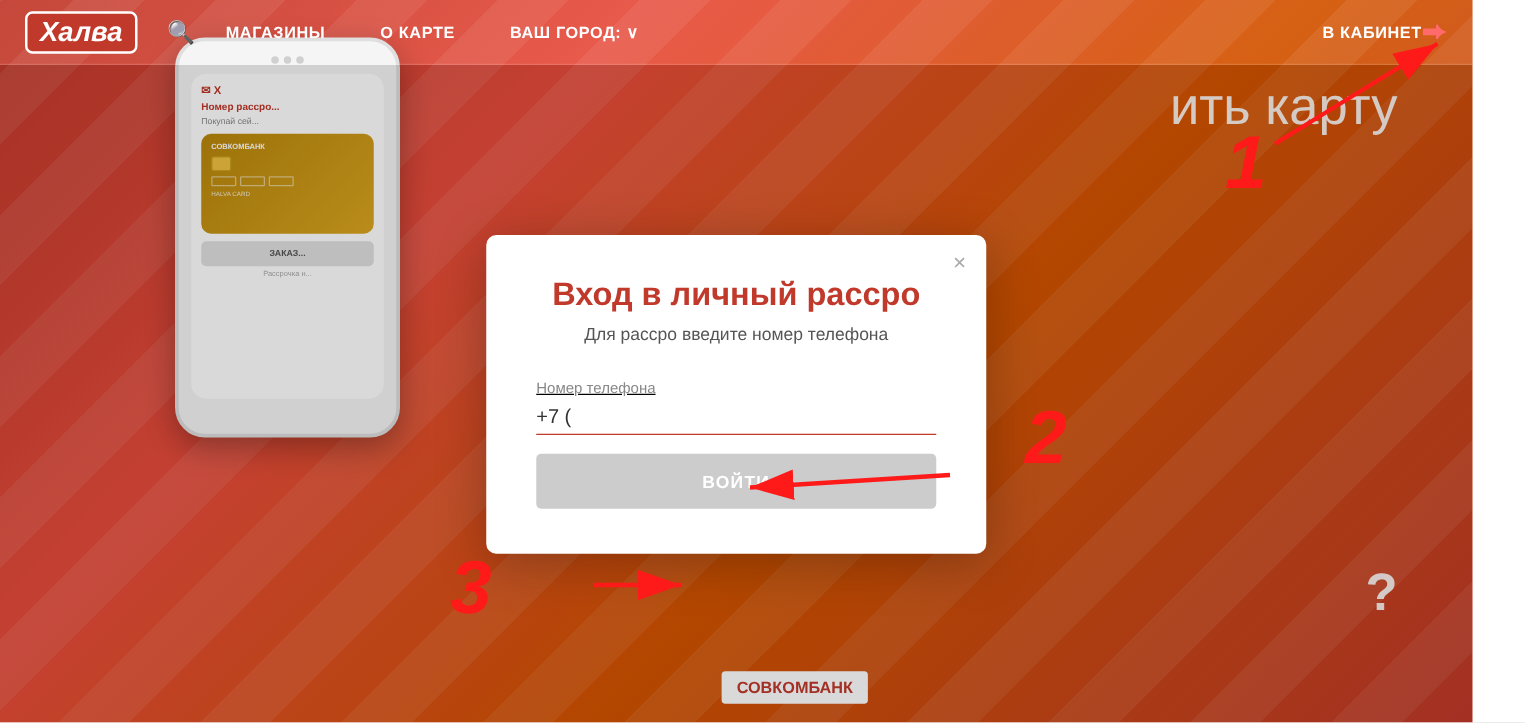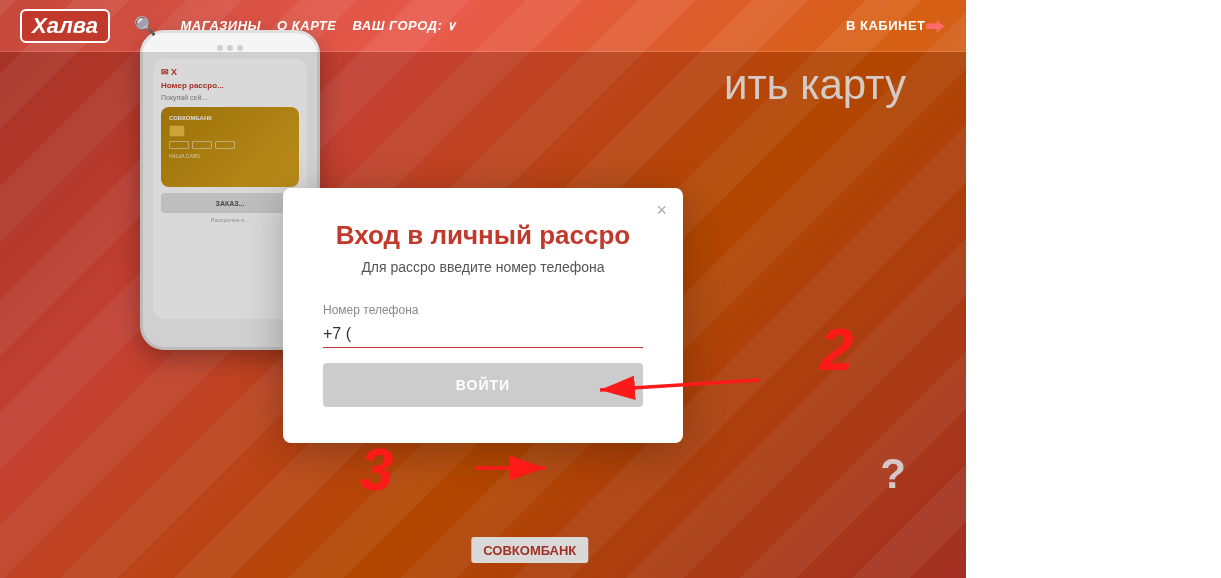--- a/index.html
+++ b/index.html
@@ -1,20 +1,20 @@
 <!DOCTYPE html>
 <html><head>
   <meta charset="utf-8">
   <style>
     * { box-sizing: border-box; margin: 0; padding: 0; }
     body { font-family: Arial, sans-serif; overflow: hidden; width: 1221px; height: 578px; }
 
     
     .bg {
-      width: 966px;
+      width: 1178px;
       height: 578px;
       background: linear-gradient(135deg, #c0392b 0%, #e74c3c 30%, #d35400 60%, #c0392b 100%);
       position: relative;
       overflow: hidden;
     }
 
     
     .bg::before {
       content: '';
       position: absolute;
@@ -55,23 +55,22 @@
 
     .header-search {
       color: #fff;
       font-size: 18px;
       margin-right: 24px;
       cursor: pointer;
     }
 
     .header-nav {
       display: flex;
-      gap: 16px;
+      gap: 44px;
       flex: 1;
-      font-style: italic;
     }
 
     .header-nav-item {
       color: #fff;
       font-size: 13px;
       font-weight: 600;
       letter-spacing: 0.5px;
       text-transform: uppercase;
       cursor: pointer;
     }
@@ -262,20 +261,21 @@
 
     .modal-subtitle {
       color: #555;
       font-size: 14px;
       text-align: center;
       margin-bottom: 28px;
     }
 
     .form-group {
       margin-bottom: 15px;
+      text-decoration: underline;
     }
 
     .form-label {
       display: block;
       font-size: 12px;
       color: #888;
       margin-bottom: 4px;
     }
 
     .form-input {

